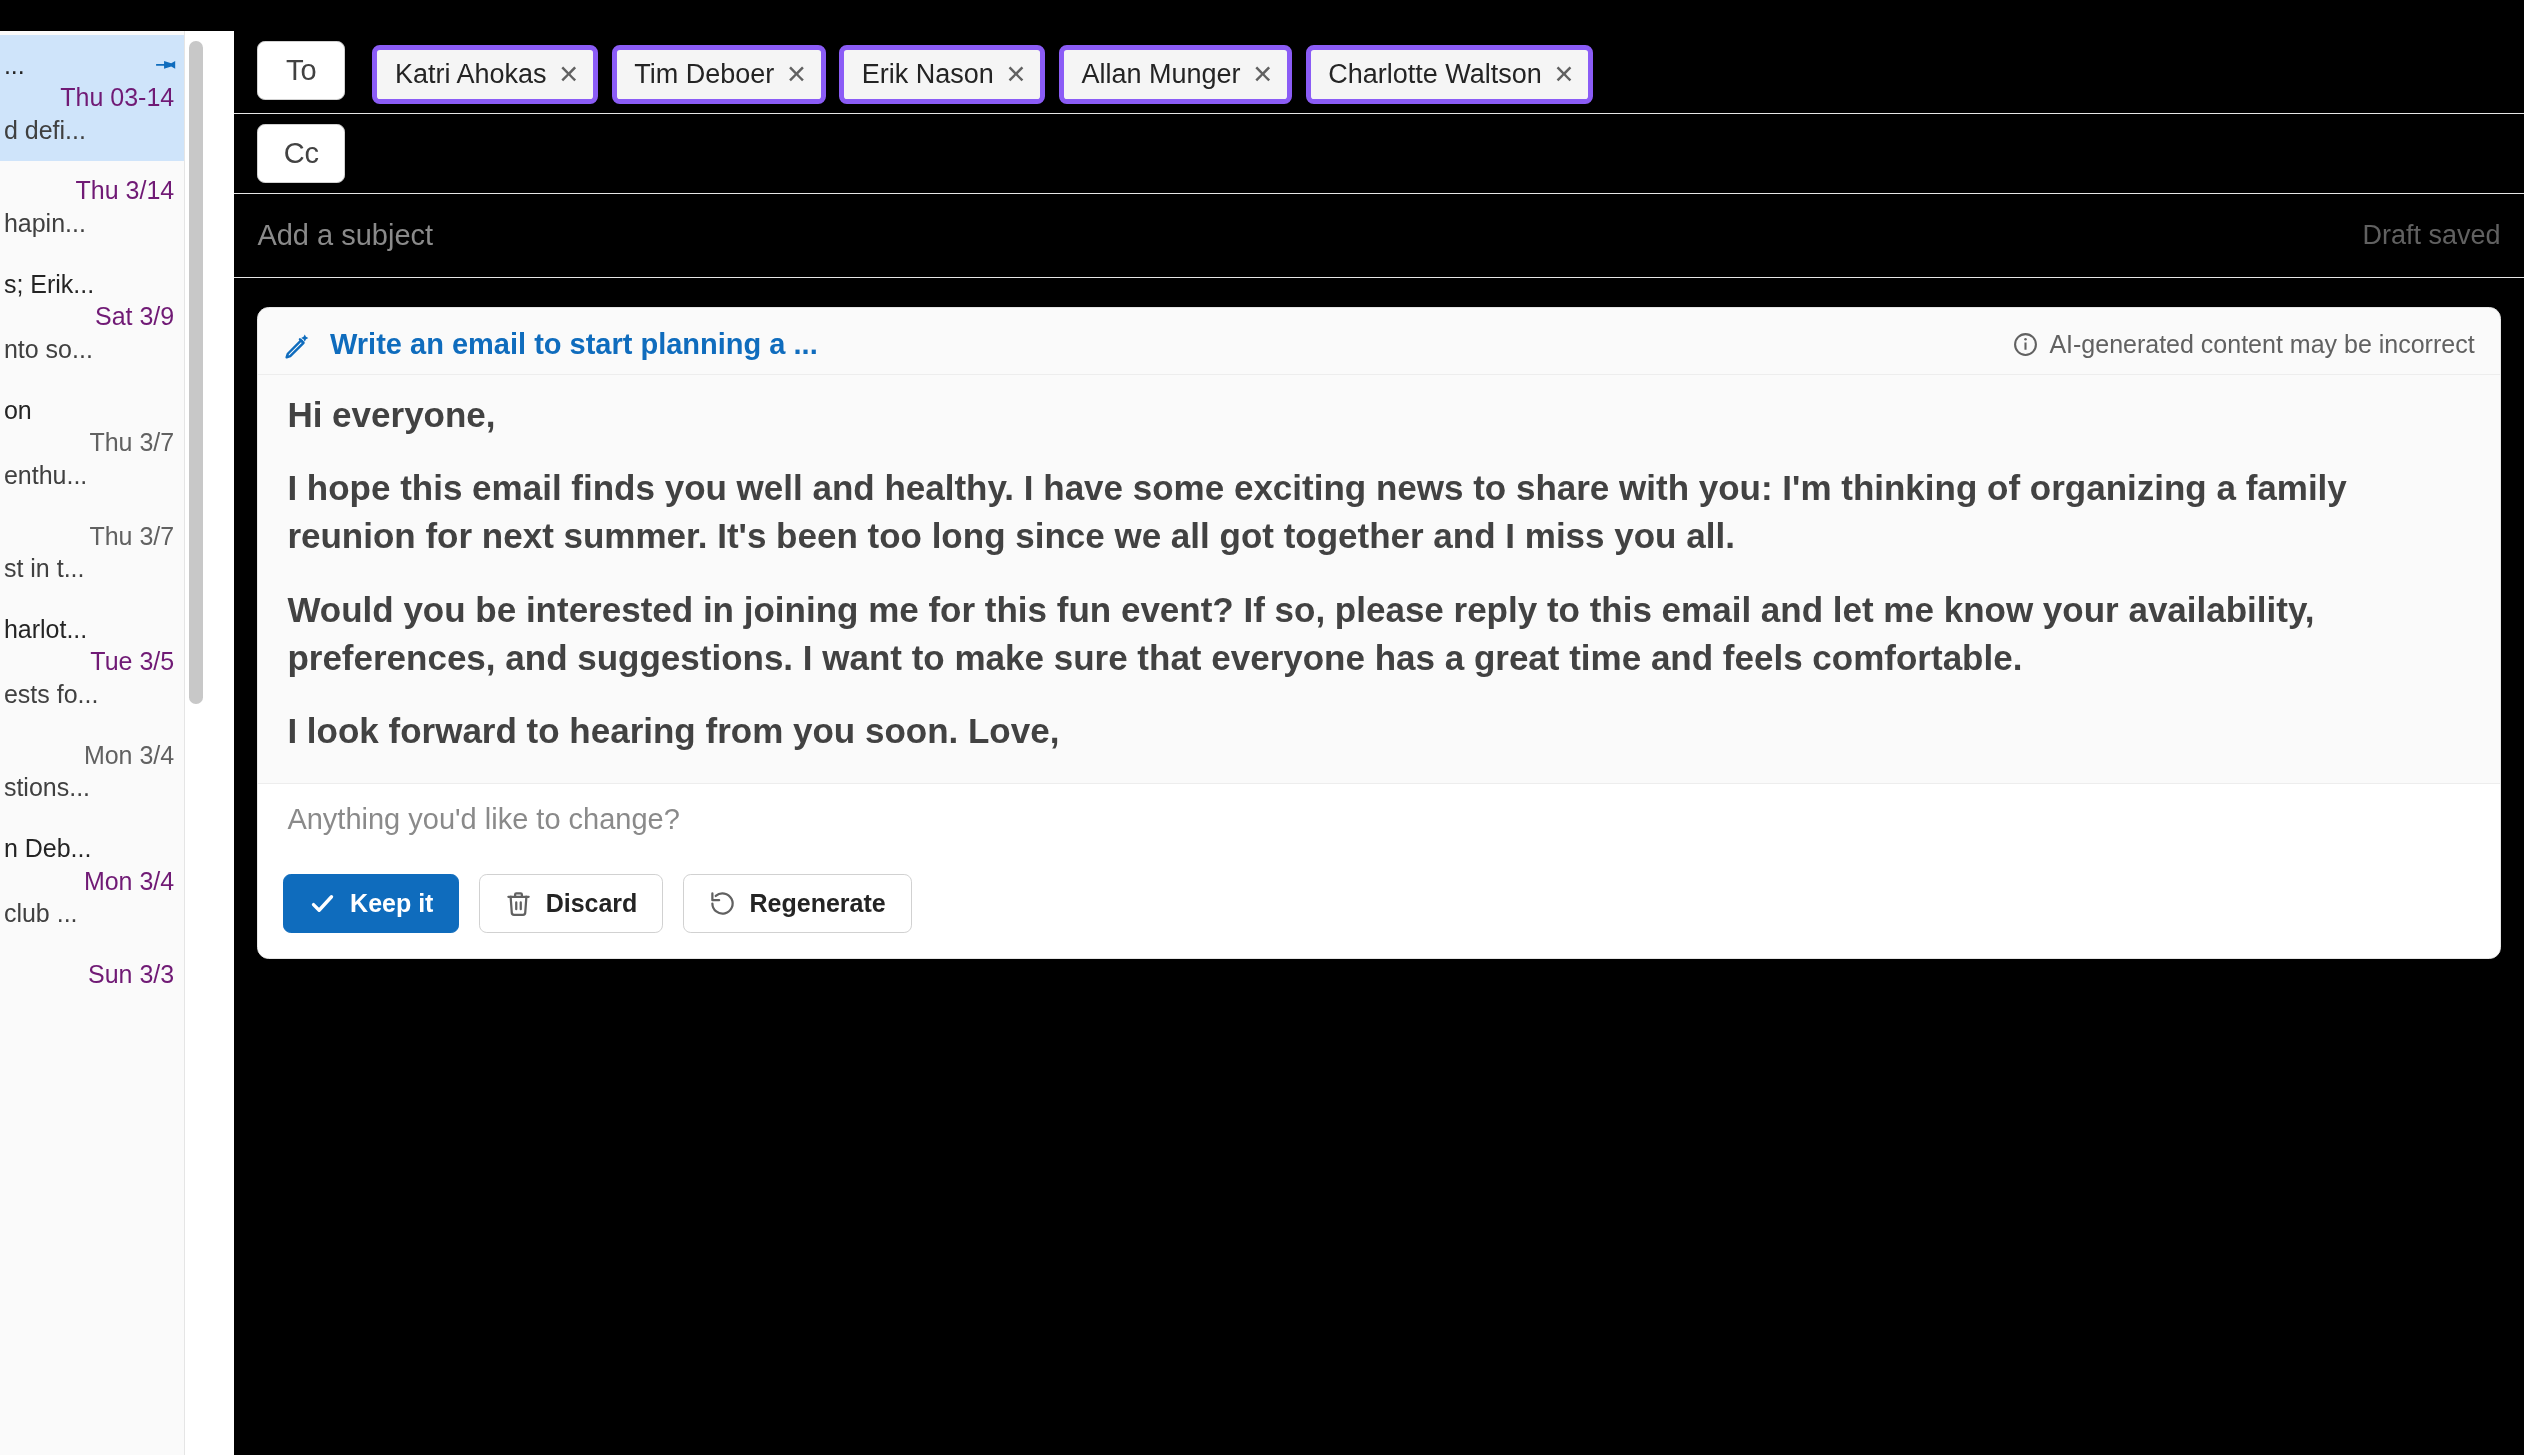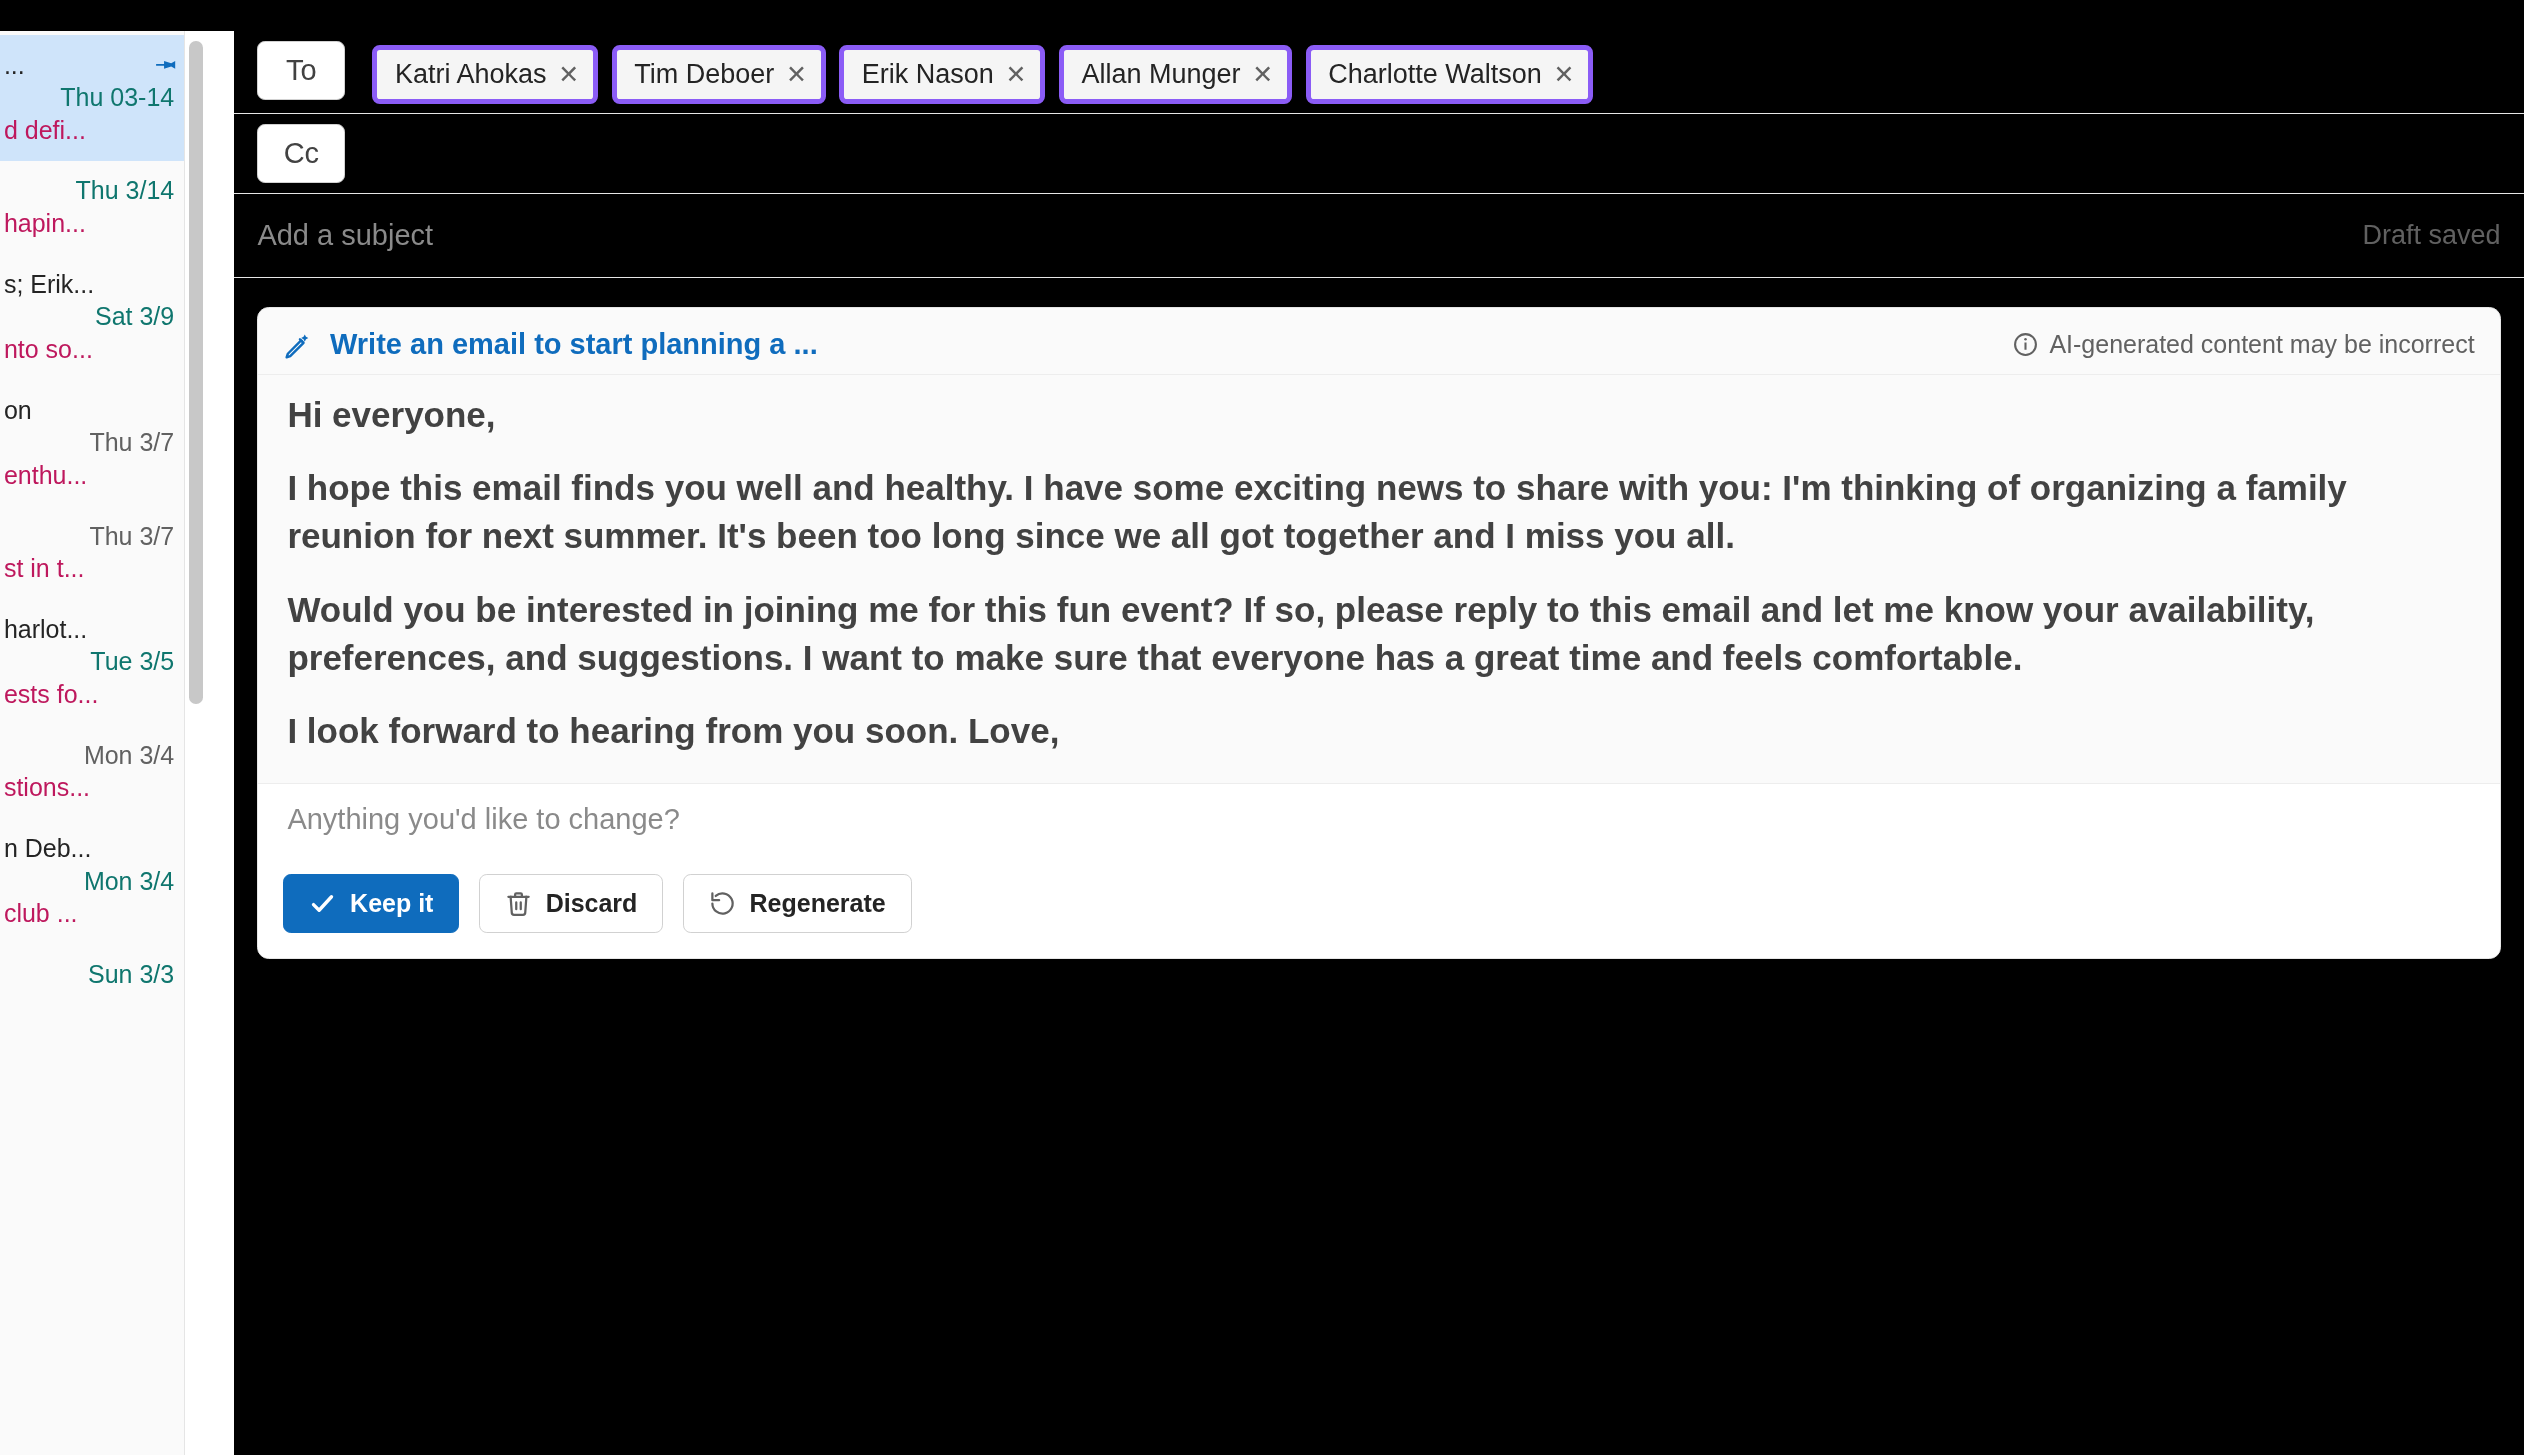--- a/index.html
+++ b/index.html
@@ -62,29 +62,29 @@
     font-size: 29px;
     display: inline-block;
     transform: rotate(45deg);
     margin-left: 59px;
   }
   .rail-item .line1 {
     color: #242424;
     font-weight: 400;
   }
   .rail-item .date {
-    color: #0f766e;
+    color: #701a75;
     text-align: right;
     padding-right: 3.9px;
   }
   .rail-item .date.gray {
     color: #616161;
   }
   .rail-item .snippet {
-    color: #be185d;
+    color: #404040;
   }
   
   .compose {
     position: absolute;
     left: 234px;
     top: 31px;
     right: 0;
     height: 1424px;
     background: #000000;
   }

